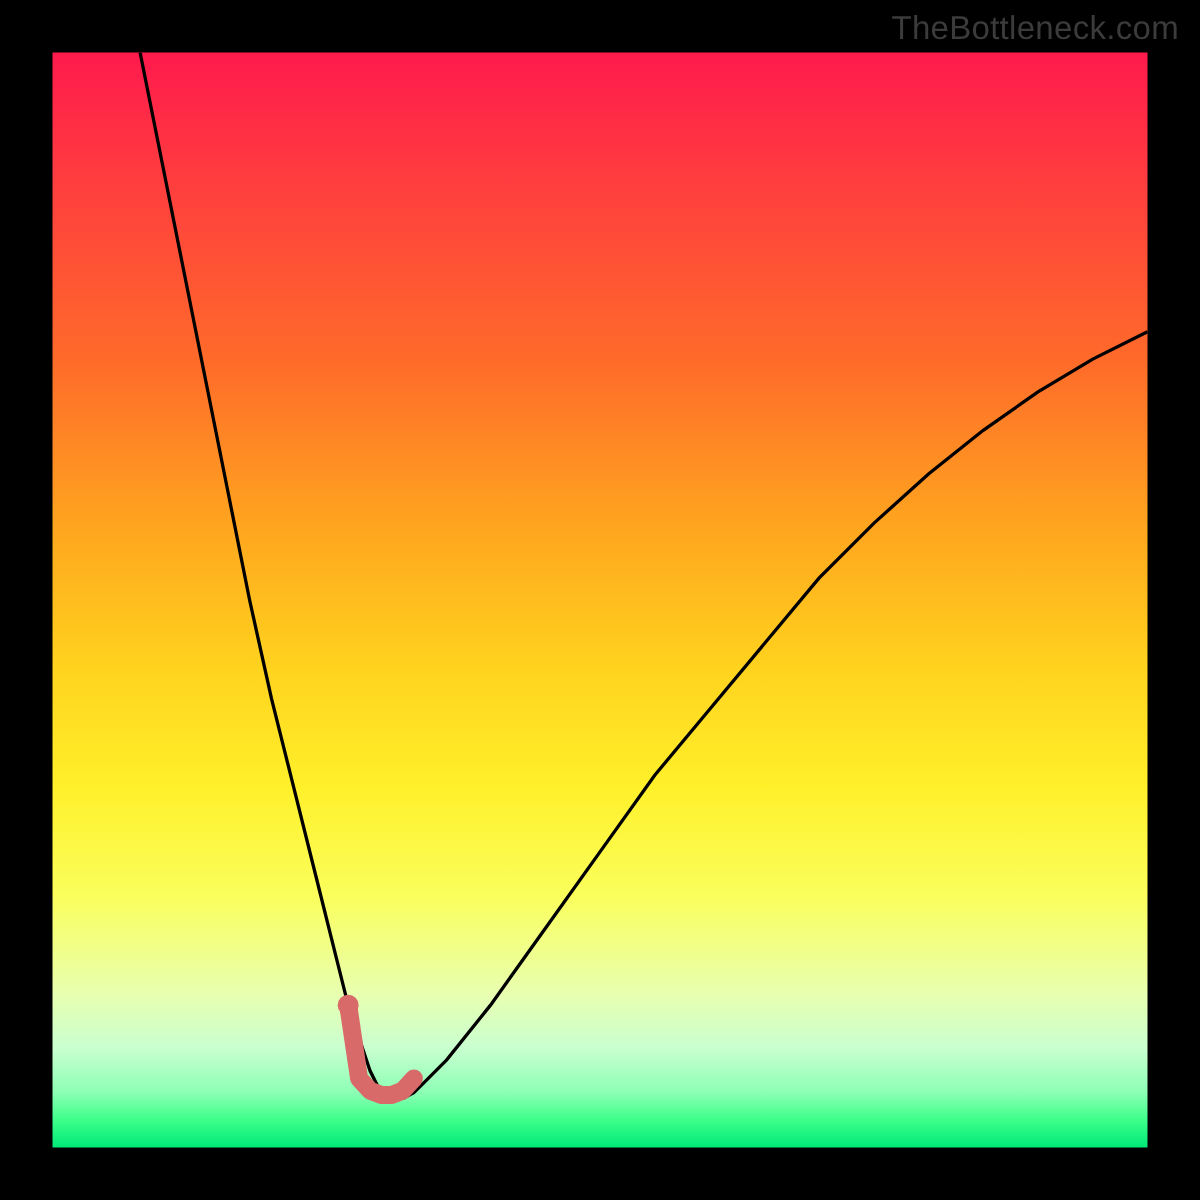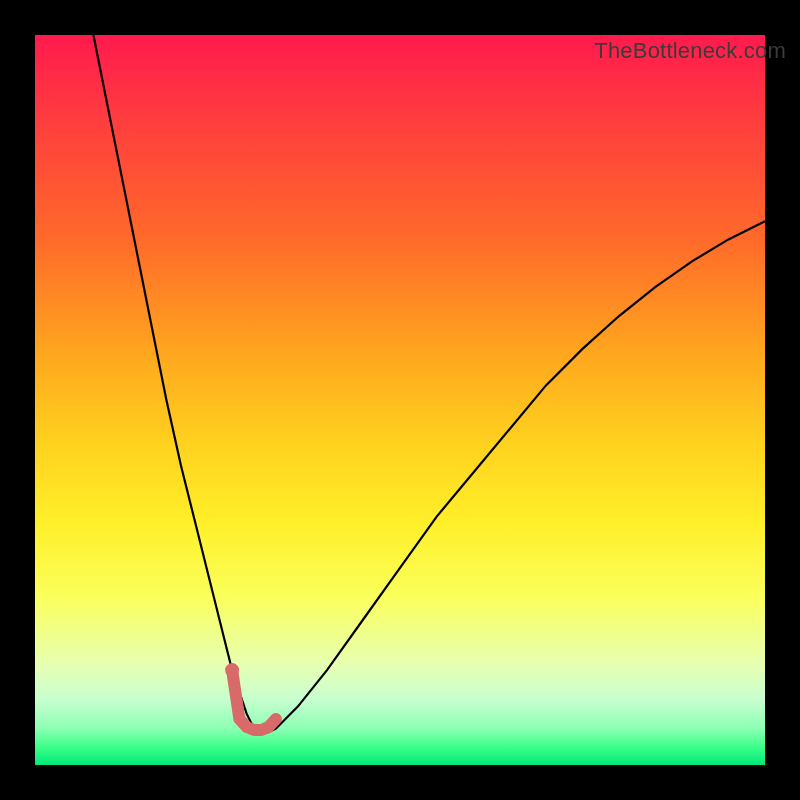--- a/index.html
+++ b/index.html
@@ -40,21 +40,20 @@
   }
   .watermark {
     position: absolute;
     top: 6px;
     right: 14px;
     color: #3b3b3b;
     font-size: 22px;
     font-weight: 500;
     letter-spacing: 0.2px;
     user-select: none;
-    margin-top: 32px;
   }
   svg.curve {
     position: absolute;
     left: 0;
     top: 0;
     width: 730px;
     height: 730px;
     overflow: visible;
   }
 </style>

